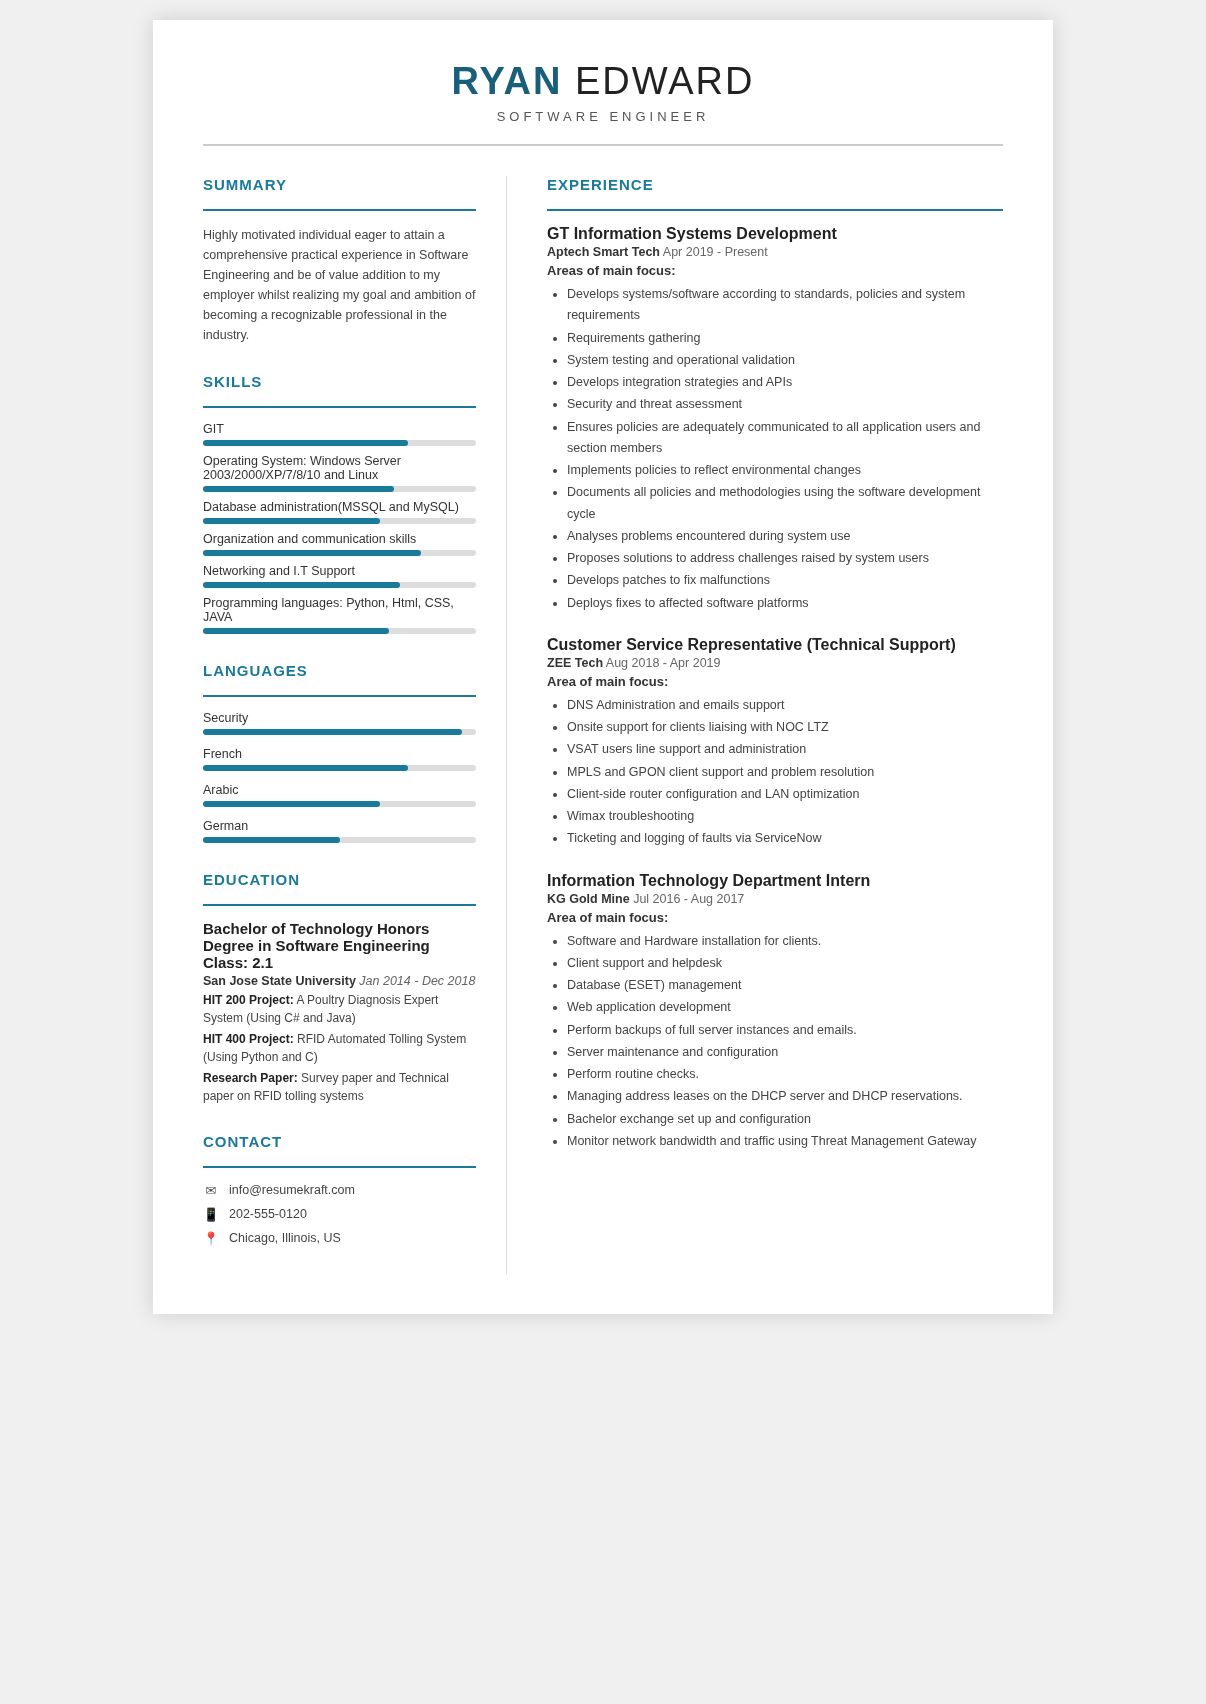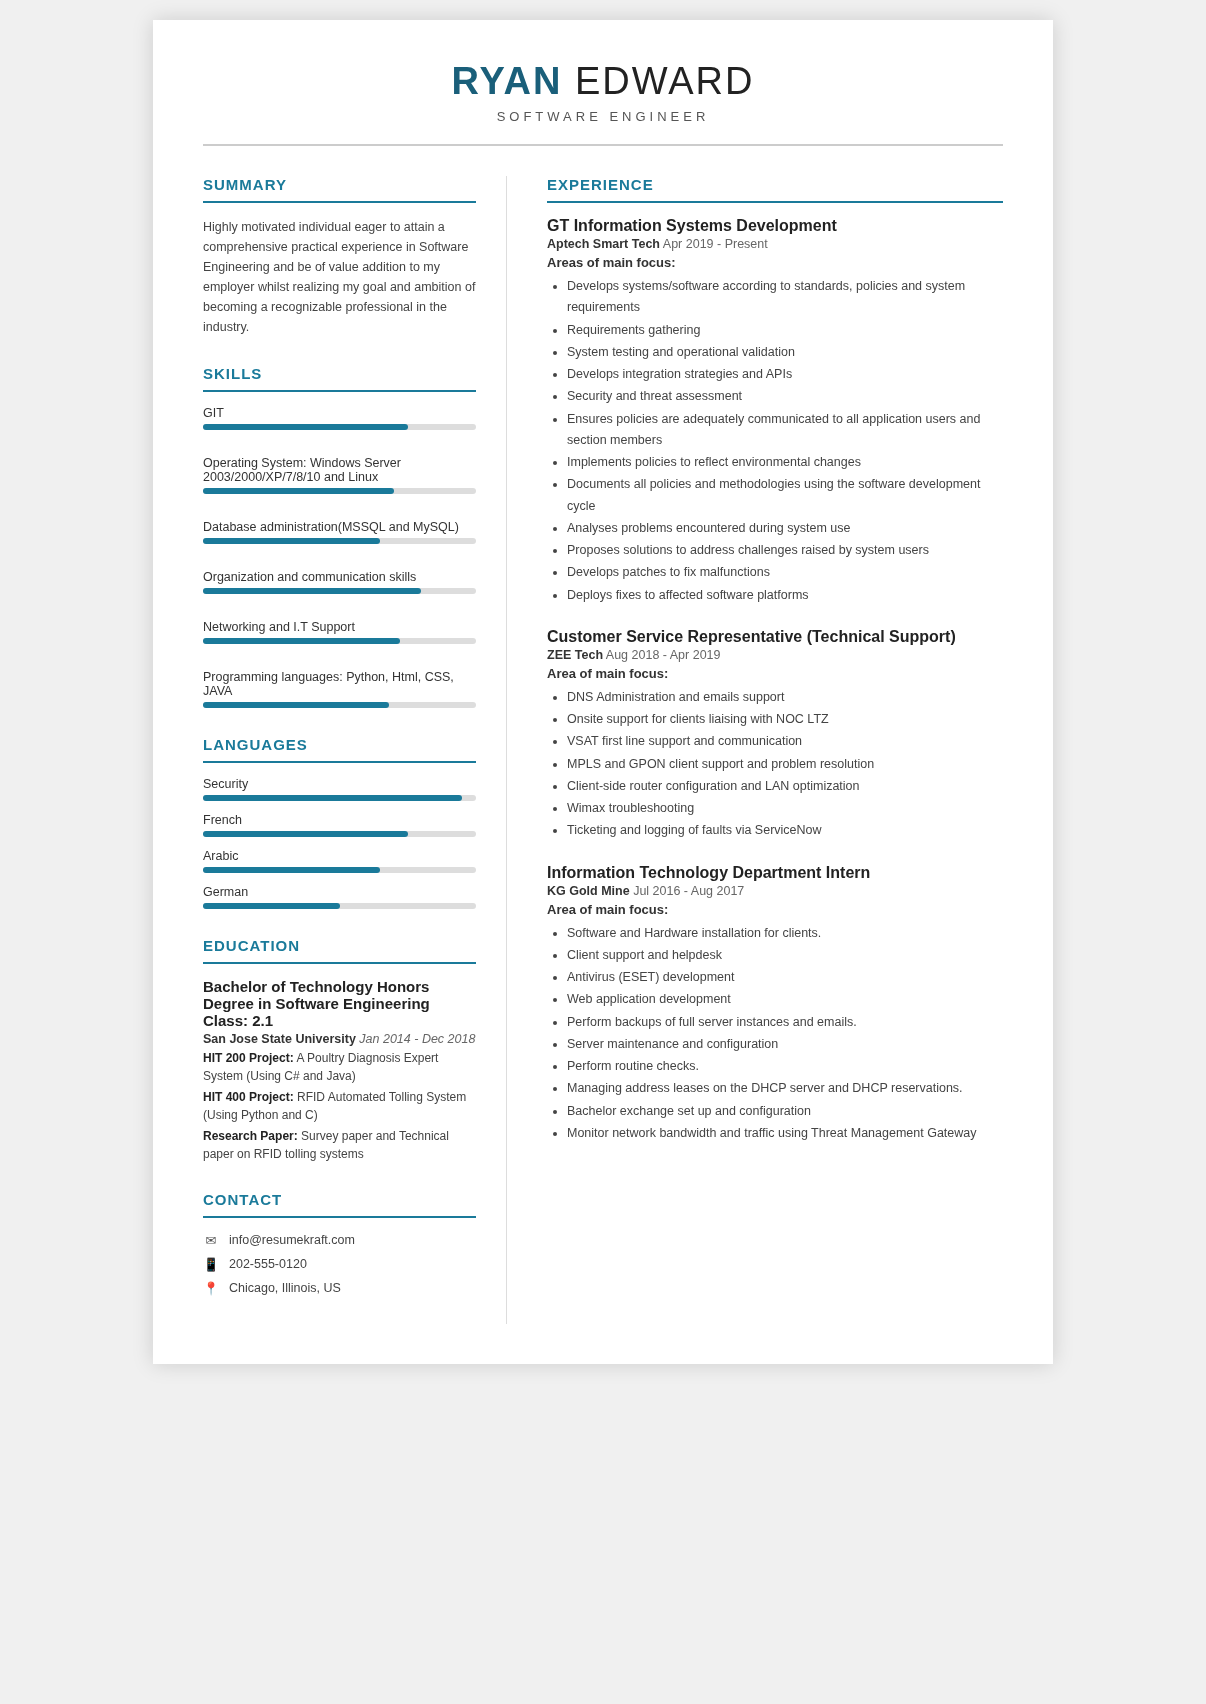--- a/index.html
+++ b/index.html
@@ -55,30 +55,30 @@
     .section {
       margin-bottom: 28px;
     }
     .section-title {
       font-size: 15px;
       font-weight: bold;
       color: #1a7a9a;
       text-transform: uppercase;
       letter-spacing: 1px;
       border-bottom: 2px solid #1a7a9a;
-      padding-bottom: 8px;
+      padding-bottom: 16px;
       margin-bottom: 14px;
     }
     .summary-text {
       font-size: 12.5px;
       color: #444;
       line-height: 1.6;
     }
     .skill-item {
-      margin-bottom: 26px;
+      margin-bottom: 8px;
     }
     .skill-name {
       font-size: 12.5px;
       color: #333;
       margin-bottom: 4px;
     }
     .skill-bar-bg {
       background: #ddd;
       height: 6px;
       border-radius: 3px;
@@ -324,35 +324,35 @@
                 <li>Deploys fixes to affected software platforms</li>
               </ul>
     </div>
             <div class="exp-company-block">
       <div class="exp-title">Customer Service Representative (Technical Support)</div>
       <div class="exp-meta"><strong>ZEE Tech</strong>  <span>Aug 2018 - Apr 2019</span></div>
       <div class="exp-focus-label">Area of main focus:</div>
       <ul class="exp-list">
                 <li>DNS Administration and emails support</li>
                 <li>Onsite support for clients liaising with NOC LTZ</li>
-                <li>VSAT first line support and communication</li>
+                <li>VSAT users line support and administration</li>
                 <li>MPLS and GPON client support and problem resolution</li>
                 <li>Client-side router configuration and LAN optimization</li>
                 <li>Wimax troubleshooting</li>
                 <li>Ticketing and logging of faults via ServiceNow</li>
               </ul>
     </div>
             <div class="exp-company-block">
       <div class="exp-title">Information Technology Department Intern</div>
       <div class="exp-meta"><strong>KG Gold Mine</strong>  <span>Jul 2016 - Aug 2017</span></div>
       <div class="exp-focus-label">Area of main focus:</div>
       <ul class="exp-list">
                 <li>Software and Hardware installation for clients.</li>
                 <li>Client support and helpdesk</li>
-                <li>Antivirus (ESET) development</li>
+                <li>Database (ESET) management</li>
                 <li>Web application development</li>
                 <li>Perform backups of full server instances and emails.</li>
                 <li>Server maintenance and configuration</li>
                 <li>Perform routine checks.</li>
                 <li>Managing address leases on the DHCP server and DHCP reservations.</li>
                 <li>Bachelor exchange set up and configuration</li>
                 <li>Monitor network bandwidth and traffic using Threat Management Gateway</li>
               </ul>
     </div>
           </div>

